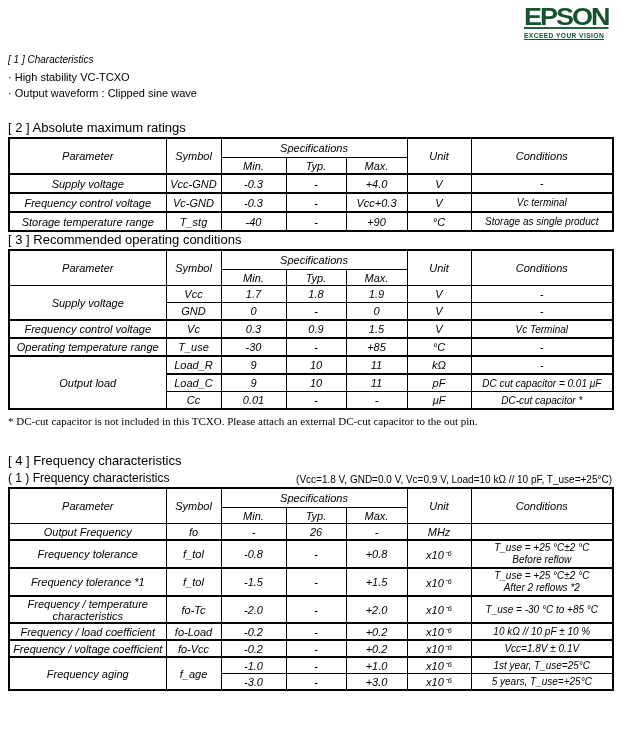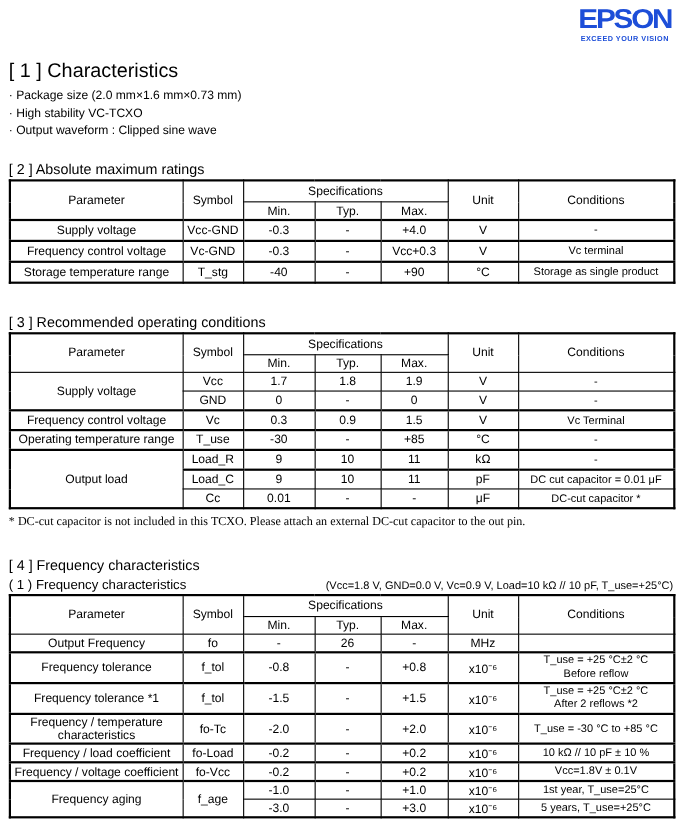--- a/index.html
+++ b/index.html
@@ -1,42 +1,42 @@
 <!DOCTYPE html>
 <html><head>
 <meta charset="utf-8">
 <style>
   html,body{margin:0;padding:0;background:#fff;}
   #page{width:620px;height:747px;background:#ffffff;position:relative;overflow:hidden;
         font-family:"Liberation Sans",sans-serif;color:#000;}
   .content{padding:0 8px;}
 
   
-  .logo{position:absolute;top:5px;right:8px;width:88px;text-align:center;color:#1d4ed8;}
+  .logo{position:absolute;top:5px;right:8px;width:88px;color:#14532d;text-decoration:underline;}
   .logo-text{font-size:27px;font-weight:bold;letter-spacing:-2px;line-height:1;
              transform:scaleY(.92);transform-origin:top;}
   .logo-tag{font-size:6.6px;font-weight:bold;letter-spacing:.45px;margin-top:0px;white-space:nowrap;}
 
   
-  .sec1-title{margin:54px 0 0 0;font-size:18px;font-weight:normal;}
+  .sec1-title{margin:54px 0 0 0;font-size:10px;font-weight:normal;font-style:italic;}
   .sec-title{font-size:13px;font-weight:normal;margin:0;}
   .bullets{margin-top:4px;}
   .bullet{font-size:11px;line-height:16px;}
   .footnote{font-size:11px;line-height:16px;font-family:Liberation Serif, serif;}
   #sec2-title{margin-top:19px;}
-  #sec3-title{margin-top:27px;}
+  #sec3-title{}
   #sec4-title{margin-top:24px;}
   .sub-row{display:flex;justify-content:space-between;align-items:flex-end;width:604px;margin-top:3px;gap:32px;}
   .sub-title{font-size:12px;}
   .sub-note{font-size:10px;}
   .fn3{margin-top:3px;}
 
   
   table.spec{border-collapse:collapse;table-layout:fixed;width:604px;font-size:11px;
-             border:2px solid #000;margin-top:2px;}
+             border:2px solid #000;margin-top:2px;font-style:italic;}
   table.spec th,table.spec td{border:1px solid #000;padding:0 2px;text-align:center;
              font-weight:normal;overflow:hidden;}
   th.hb,td.hb{border-bottom:3px solid #000;}
   tr.grp td{border-top:2px solid #000;}
   td.pl{text-align:left;padding-left:3px;}
   td.cond{font-size:10px;}
   td.condL{font-size:10px;text-align:left;white-space:pre-line;line-height:12px;}
   .h1row th{height:18px;}
   .h2row th{height:15px;}
   #t2 td{height:17px;}
@@ -53,21 +53,20 @@
 
   <div class="logo">
     <div class="logo-text">EPSON</div>
     <div class="logo-tag">EXCEED YOUR VISION</div>
   </div>
 
   <div class="content">
 
     <div class="sec1-title">[ 1 ]  Characteristics</div>
     <div class="bullets">
-      <div class="bullet">· Package size (2.0 mm×1.6 mm×0.73 mm)</div>
       <div class="bullet">· High stability VC-TCXO</div>
       <div class="bullet">· Output waveform : Clipped sine wave</div>
     </div>
 
     <div class="sec-title" id="sec2-title">[ 2 ] Absolute maximum ratings</div>
     <table class="spec" id="t2">
       <colgroup>
           <col style="width:157px">
           <col style="width:55px">
           <col style="width:65px">

